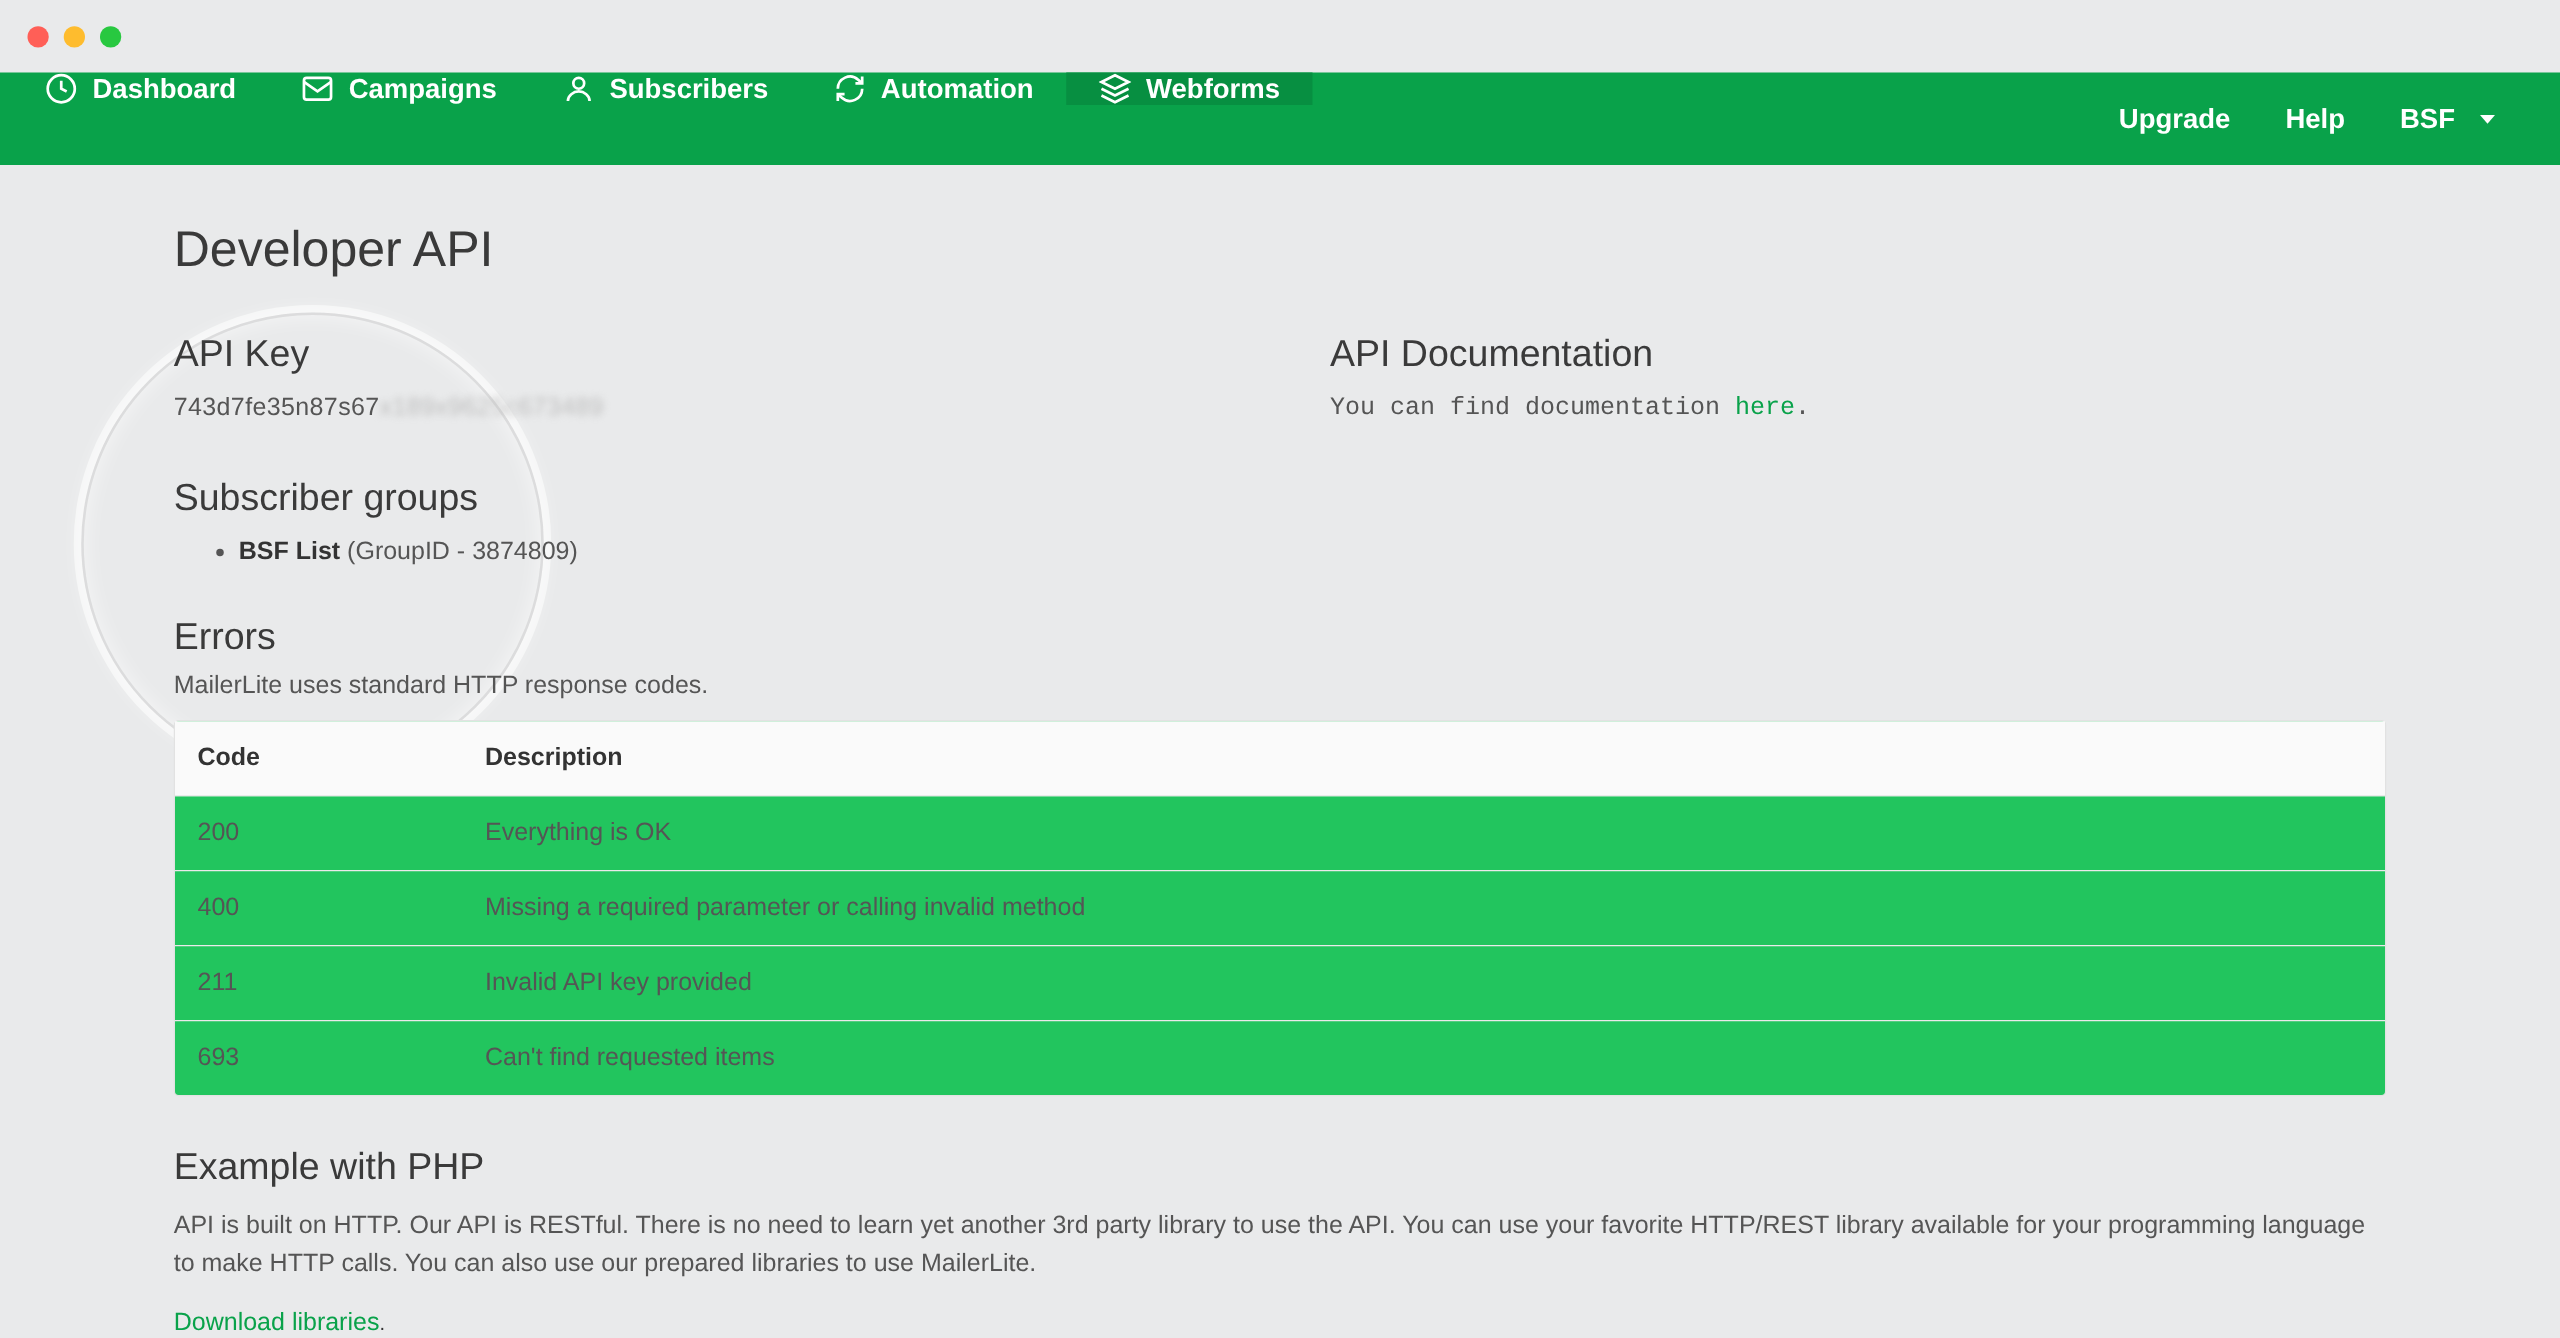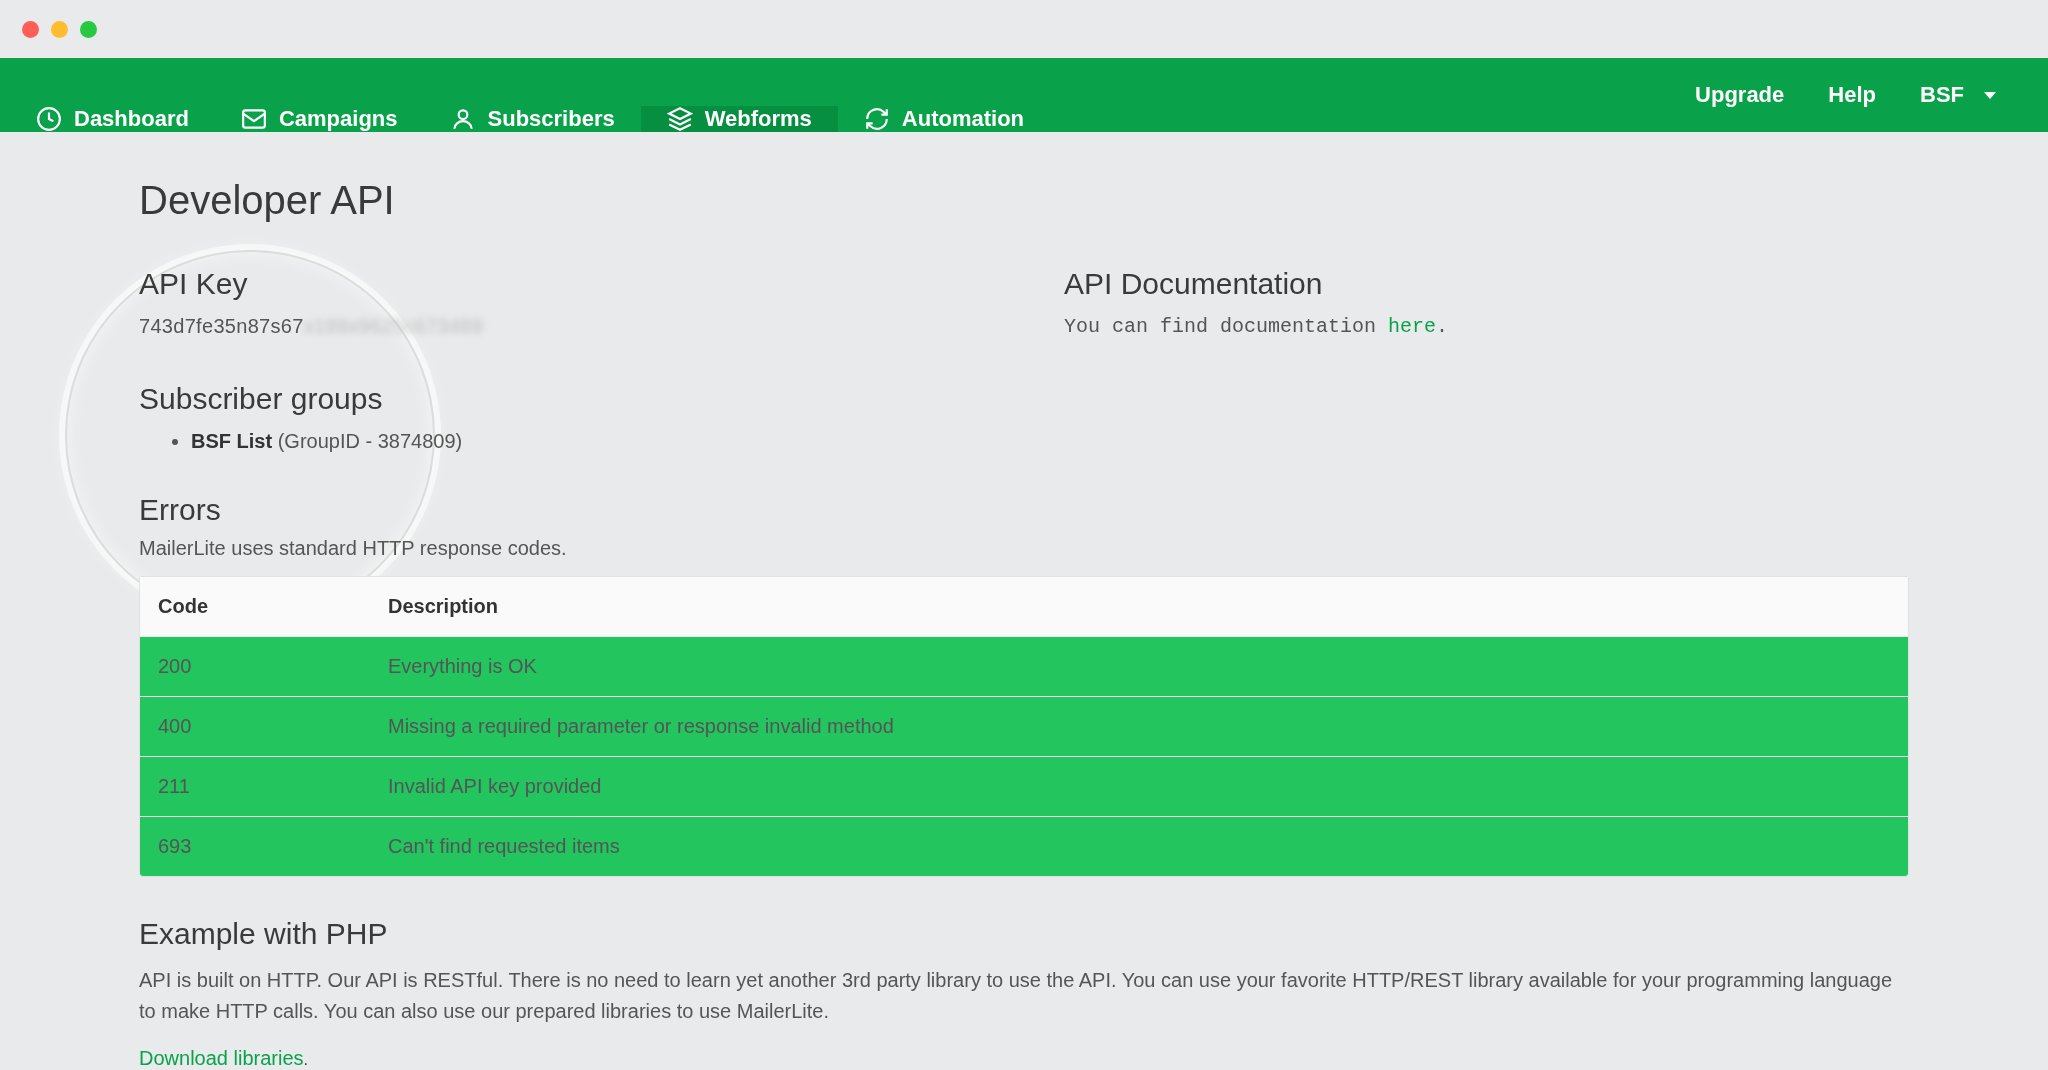--- a/index.html
+++ b/index.html
@@ -26,21 +26,21 @@
 .dot-yellow { background: #febc2e; }
 .dot-green { background: #28c840; }
 
 .navbar {
   background: #09a24a;
   height: 74px;
   display: flex;
   align-items: stretch;
   padding-left: 10px;
 }
-.nav-left { display: flex; align-items: flex-end; }
+.nav-left { display: flex; align-items: flex-start; }
 .nav-right { margin-left: auto; display: flex; align-items: stretch; padding-right: 30px; }
 .nav-item {
   display: flex;
   align-items: center;
   padding: 0 26px;
   color: #fff;
   font-size: 22px;
   font-weight: 600;
   gap: 12px;
   cursor: pointer;
@@ -205,36 +205,36 @@
         </svg>
       <span>Campaigns</span>
     </div>
     <div class="nav-item">
       <svg viewBox="0 0 24 24">
           <circle cx="12" cy="8" r="4"></circle>
           <path d="M4 21c0-4 4-7 8-7s8 3 8 7"></path>
         </svg>
       <span>Subscribers</span>
     </div>
-    <div class="nav-item active">
-      <svg viewBox="0 0 24 24">
-          <path d="M12 2l10 5-10 5L2 7l10-5z"></path>
-          <path d="M2 12l10 5 10-5"></path>
-          <path d="M2 17l10 5 10-5"></path>
-        </svg>
-      <span>Webforms</span>
-    </div>
     <div class="nav-item">
       <svg viewBox="0 0 24 24">
           <path d="M21 12a9 9 0 0 1-15 6.7L3 16"></path>
           <path d="M3 12a9 9 0 0 1 15-6.7L21 8"></path>
           <path d="M3 21v-5h5"></path>
           <path d="M21 3v5h-5"></path>
         </svg>
       <span>Automation</span>
+    </div>
+    <div class="nav-item active">
+      <svg viewBox="0 0 24 24">
+          <path d="M12 2l10 5-10 5L2 7l10-5z"></path>
+          <path d="M2 12l10 5 10-5"></path>
+          <path d="M2 17l10 5 10-5"></path>
+        </svg>
+      <span>Webforms</span>
     </div>
   </div>
   <div class="nav-right">
     <div class="nav-item">
       <span>Upgrade</span>
     </div>
     <div class="nav-item">
       <span>Help</span>
     </div>
     <div class="nav-item">
@@ -281,21 +281,21 @@
       <div class="table-row header">
         <div class="cell-code">Code</div>
         <div class="cell-desc">Description</div>
       </div>
       <div class="table-row">
         <div class="cell-code">200</div>
         <div class="cell-desc">Everything is OK</div>
       </div>
       <div class="table-row">
         <div class="cell-code">400</div>
-        <div class="cell-desc">Missing a required parameter or response invalid method</div>
+        <div class="cell-desc">Missing a required parameter or calling invalid method</div>
       </div>
       <div class="table-row">
         <div class="cell-code">211</div>
         <div class="cell-desc">Invalid API key provided</div>
       </div>
       <div class="table-row">
         <div class="cell-code">693</div>
         <div class="cell-desc">Can't find requested items</div>
       </div>
     </div>

